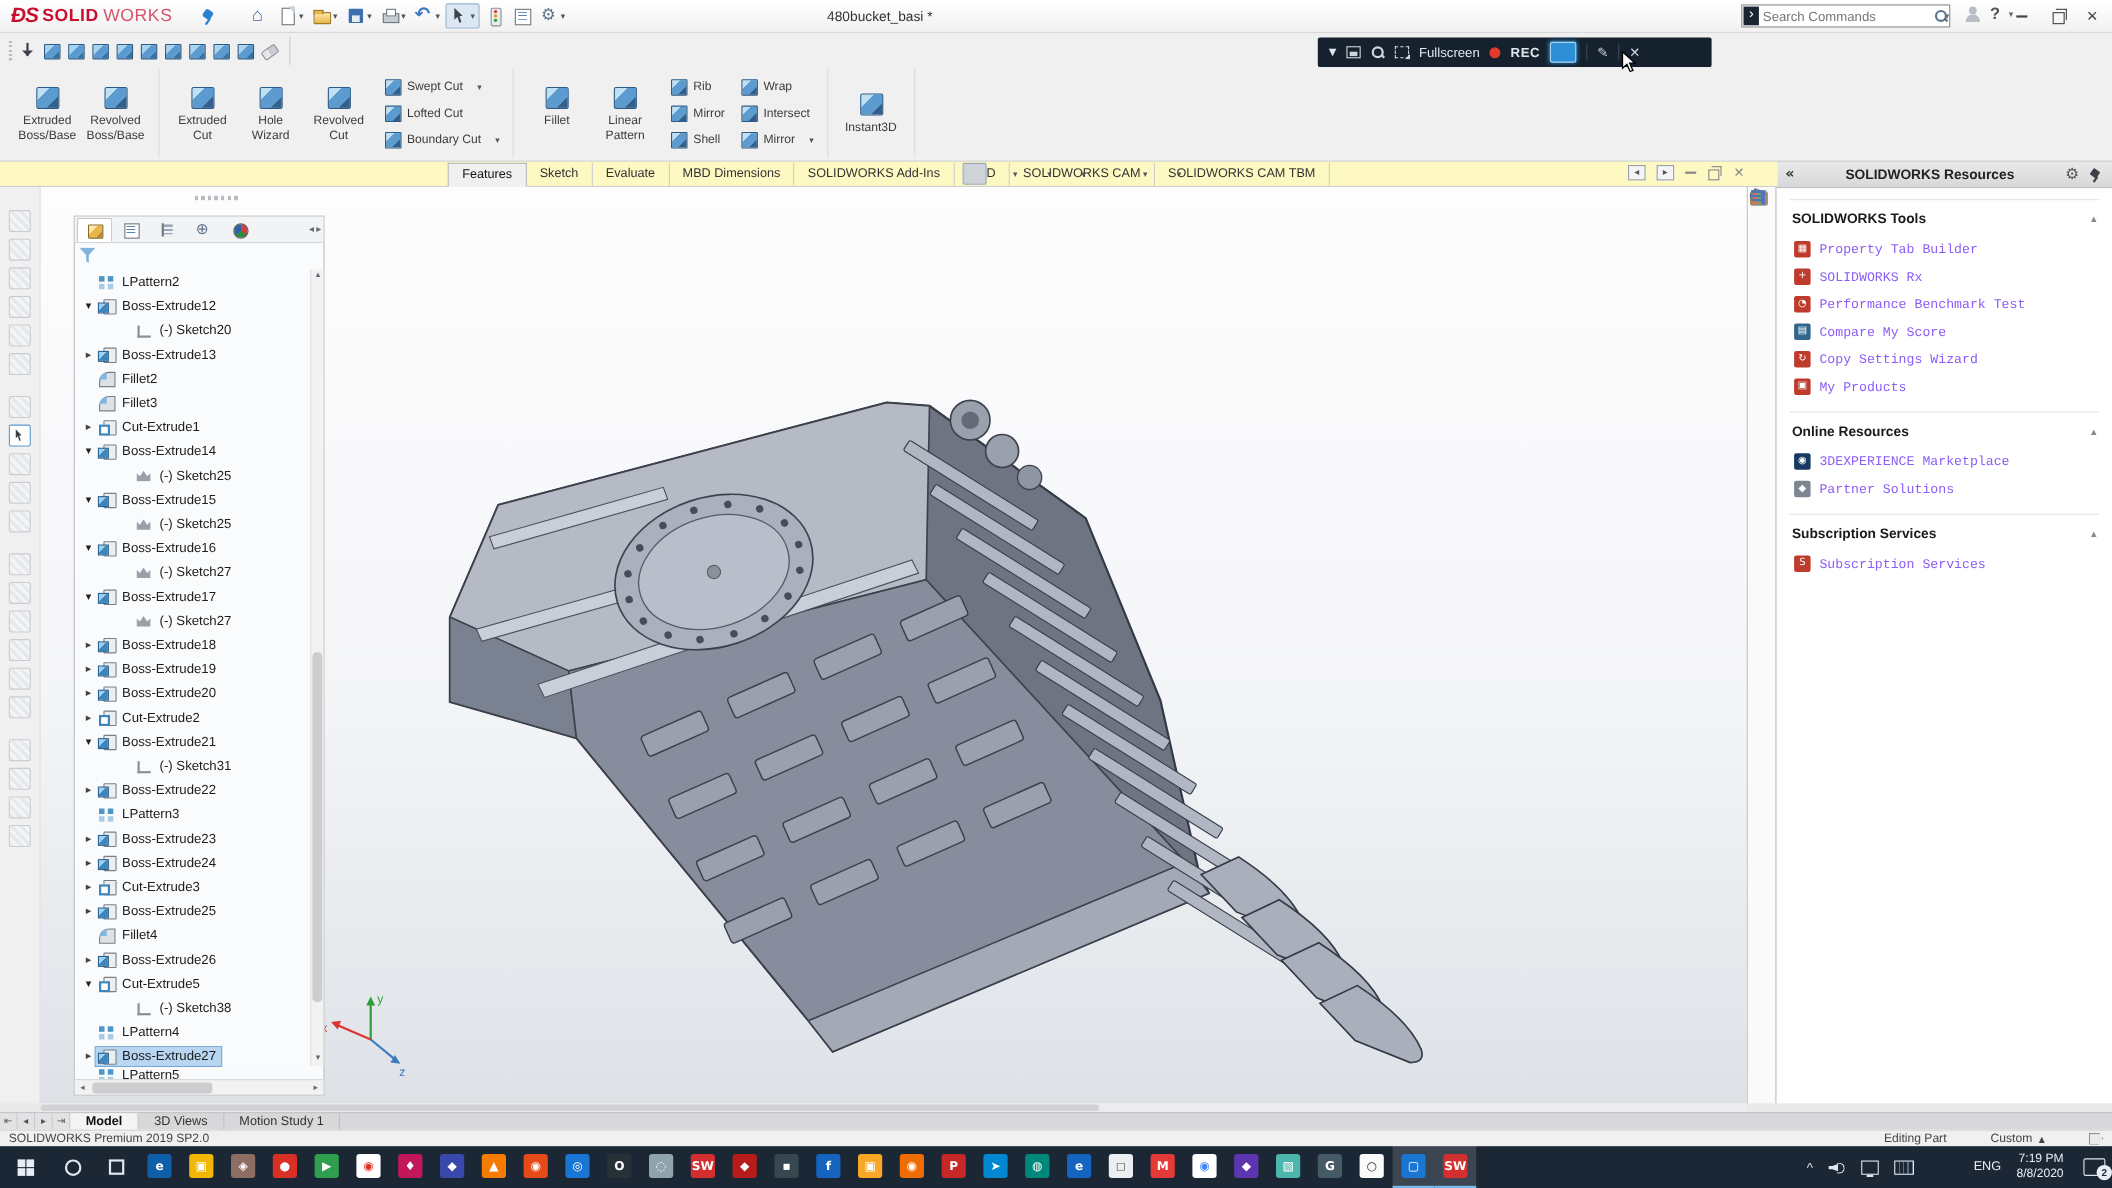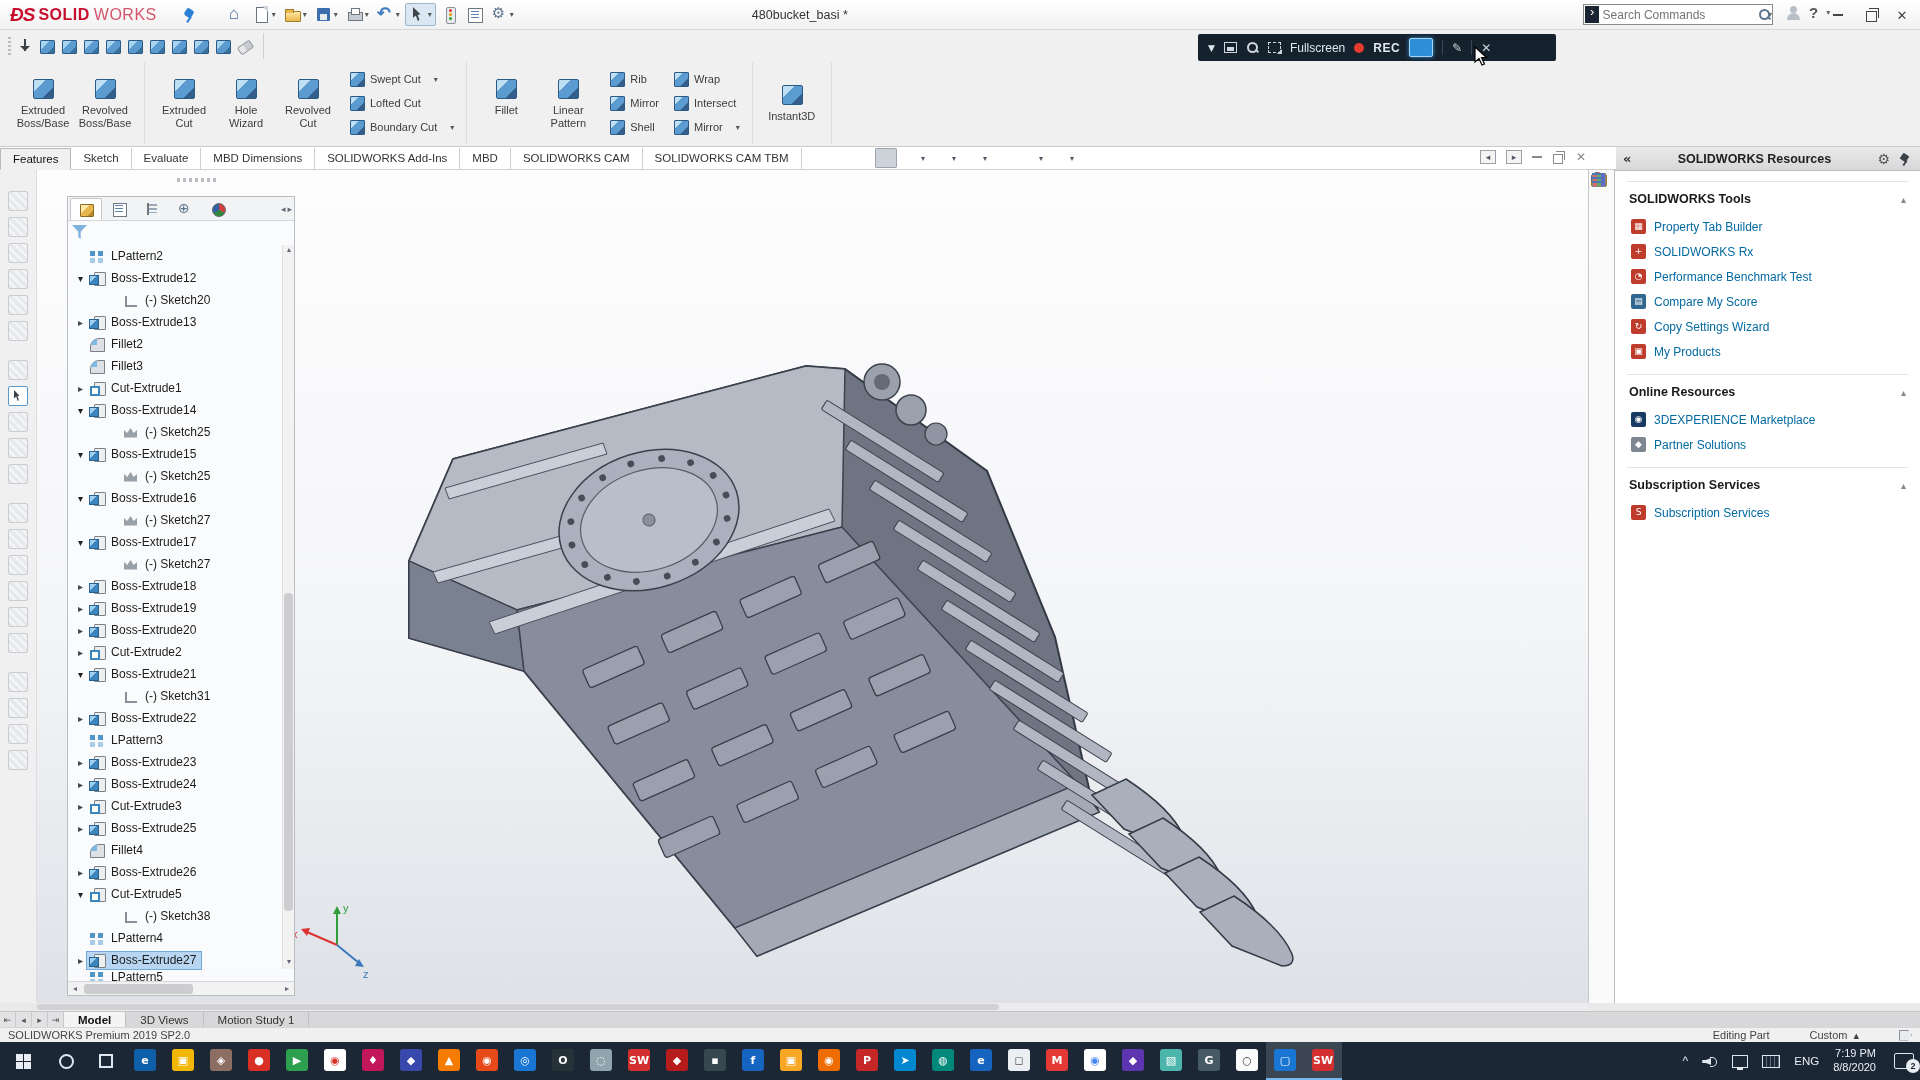--- a/index.html
+++ b/index.html
@@ -93,22 +93,22 @@
   .stackrow.caret::after { content:"▾"; font-size:8px; color:#555; margin-left:8px; }
   .swic { width:26px; height:25px; position:relative; }
   .swic::before { content:""; position:absolute; left:3px; top:3px; width:19px; height:18px;
     background:linear-gradient(135deg,#bfe0f2 0 30%,#5b9bd0 30% 72%,#335f8a 72%);
     border:1px solid #2a5a85; border-radius:2px; }
   .swic-s { width:16px; height:16px; position:relative; flex:none; }
   .swic-s::before { content:""; position:absolute; left:1px; top:1px; width:13px; height:13px;
     background:linear-gradient(135deg,#bfe0f2 0 30%,#5b9bd0 30% 72%,#335f8a 72%); border:1px solid #2a5a85; border-radius:1px; }
 
   
-  #tabrow { position:absolute; left:0; top:147px; width:1616px; height:23px; background:#ffffff;
-    border-bottom:1px solid #cfcfd0; display:flex; align-items:flex-end; z-index:21; }
+  #tabrow { position:absolute; left:0; top:147px; width:1616px; height:23px; background:#fef9c3;
+    border-bottom:1px solid #cfcfd0; display:flex; align-items:flex-end; z-index:21;justify-content:center; }
   .cmdtab { padding:4px 12px 4px; font-size:11.5px; color:#333; border-right:1px solid #cfcfd0; white-space:nowrap; }
   .cmdtab.active { background:#f0f0f1; border-top:1px solid #b9b9ba; border-left:1px solid #b9b9ba;
     border-right:1px solid #b9b9ba; border-bottom:1px solid #f0f0f1; margin-bottom:-1px; color:#111; }
   #headsup { position:absolute; left:775px; top:1px; display:flex; align-items:center; gap:3px; }
   .hbtn { display:flex; align-items:center; padding:2px 3px; border-radius:2px; height:20px; }
   .hbtn.pressed { background:#cdd3d9; box-shadow:inset 0 0 0 1px #9aa4ae; }
   .hbtn.caret::after { content:"▾"; font-size:8px; color:#556; margin-left:2px; }
   .hico { width:16px; height:16px; position:relative; display:inline-block; }
   #docwin { position:absolute; right:30px; top:3px; display:flex; align-items:center; gap:10px; color:#777; }
   .dwbox { width:16px; height:14px; border:1px solid #9aa0a6; background:#f4f4f5; font-size:9px; color:#556;
@@ -214,21 +214,21 @@
   .tp-welcome { display:flex; align-items:center; gap:8px; padding:6px 2px 14px; }
   .tp-welcome .wico { width:18px; height:18px; position:relative; }
   .tp-welcome .wico::before { content:"⌂"; position:absolute; left:0; top:-4px; font-size:18px; color:#8a3030; }
   .tp-welcome span.lbl { font-size:12.5px; color:#333; }
   .tp-section { border-top:1px solid #e4e4e6; padding:8px 2px 10px; }
   .tp-sec-head { display:flex; align-items:center; justify-content:space-between; padding:2px 0 8px; }
   .tp-sec-head .t { font-weight:bold; font-size:12.5px; color:#1a1a1a; }
   .tp-sec-head .chev { color:#888; font-size:10px; }
   .tpitem { display:flex; align-items:center; gap:8px; padding:5px 2px; }
   .tpitem .tpico { width:15px; height:15px; border-radius:2px; color:#fff; font-size:9px; line-height:15px; text-align:center; flex:none; }
-  .tpitem .lbl { font-size:12px; color:#0369a1; }
+  .tpitem .lbl { font-size:12px; color:#8b5cf6;font-family:Liberation Mono, monospace; }
 
   
   #gfx-hscroll { position:absolute; left:37px; top:1003px; width:1551px; height:8px; background:#ececee; z-index:5; }
   #gfx-hscroll .thumb { position:absolute; left:0; top:1px; width:62%; height:6px; background:#d2d2d5; border-radius:3px; }
   #modeltabs { position:absolute; left:0; top:1011px; width:1920px; height:16px; background:#d8d8da;
     border-top:1px solid #c4c4c6; display:flex; align-items:stretch; z-index:6; }
   .mt-nav { width:16px; display:flex; align-items:center; justify-content:center; font-size:9px; color:#555;
     border-right:1px solid #c8c8ca; background:#e2e2e4; }
   .mtab { padding:0 14px; display:flex; align-items:center; font-size:11.5px; color:#333; border-right:1px solid #c0c0c2; }
   .mtab.active { background:#f4f4f5; font-weight:bold; color:#111; }
@@ -257,21 +257,21 @@
   #tray { margin-left:auto; display:flex; align-items:center; gap:14px; padding-right:6px; color:#e8eef4; }
   #tray .chev { font-size:12px; color:#dfe6ee; }
   .tray-speaker { width:16px; height:14px; position:relative; }
   .tray-speaker::before { content:""; position:absolute; left:0; top:4px; width:9px; height:7px; background:#dfe6ee;
     clip-path:polygon(0 30%,40% 30%,100% 0,100% 100%,40% 70%,0 70%); }
   .tray-speaker::after { content:""; position:absolute; right:1px; top:3px; width:6px; height:8px;
     border:1px solid #dfe6ee; border-left:none; border-radius:0 6px 6px 0; }
   .tray-net { width:16px; height:13px; border:1px solid #dfe6ee; position:relative; }
   .tray-net::after { content:""; position:absolute; left:4px; bottom:-3px; width:6px; height:2px; background:#dfe6ee; }
   .tray-kb { width:18px; height:13px; border:1px solid #dfe6ee; background:repeating-linear-gradient(90deg,transparent 0 3px,#5a6b7d 3px 4px); }
-  #tray .lang { font-size:11.5px; }
+  #tray .lang { font-size:11.5px;margin-left:40px; }
   #clock { text-align:right; font-size:11px; line-height:1.25; }
   #notif { width:20px; height:16px; border:1px solid #dfe6ee; border-radius:2px; position:relative; margin-left:4px; }
   #notif .badge { position:absolute; right:-7px; bottom:-5px; width:14px; height:14px; border-radius:50%;
     background:#e8eef4; color:#1c2736; font-size:9px; font-weight:bold; display:flex; align-items:center; justify-content:center; }
 
   
   #recbar { position:absolute; left:1198px; top:34px; width:358px; height:27px; background:#16212e;
     border-radius:2px; display:flex; align-items:center; gap:9px; padding:0 10px; z-index:50; color:#dfe6ee; }
   #recbar .vline { width:1px; height:15px; background:#3a4656; }
   #recbar .caret { font-size:9px; }

